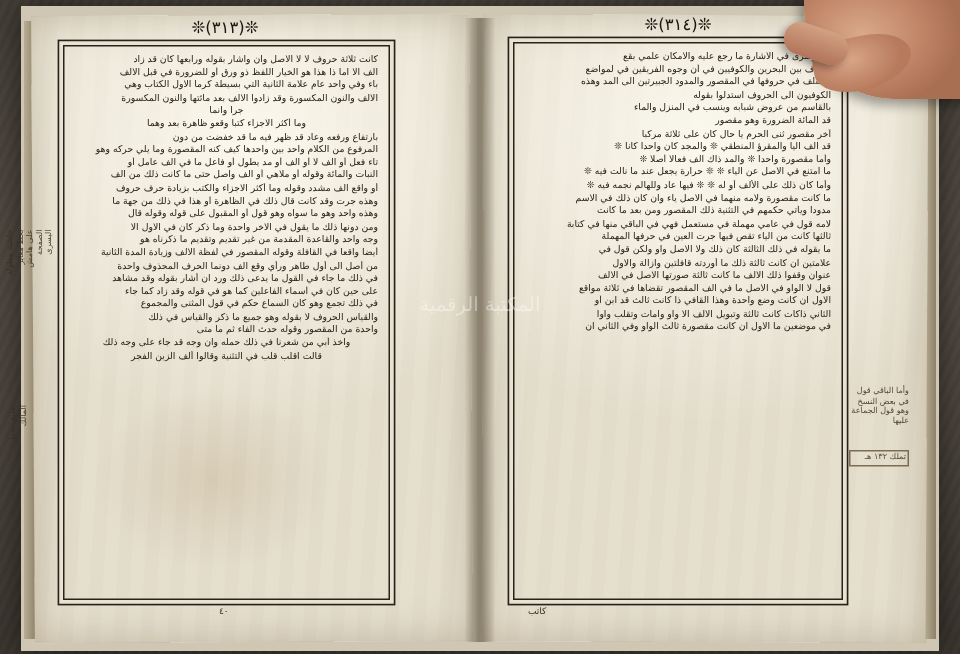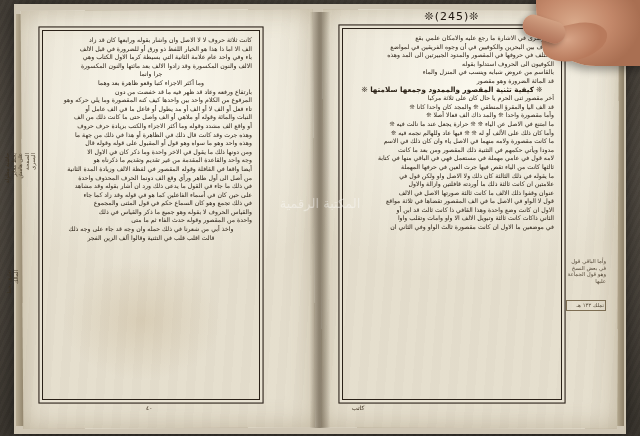--- a/index.html
+++ b/index.html
@@ -154,20 +154,21 @@
     </div>
 
     <div class="page right">
       
       
     </div>
 
     <div class="gutter"></div>
   </div>
 
+  <div class="pagehead left">❊(٣١٣)❊</div>
   <div class="frame left">
     <div class="lines" id="left-lines">
         <span class="ln">كانت ثلاثة حروف لا لا الاصل وان واشار بقوله ورابعها كان قد زاد</span>
         <span class="ln">الف الا اما ذا هذا هو الخيار اللفظ ذو ورق أو للضرورة في قبل الالف</span>
         <span class="ln">باء وفي واحد عام علامة الثانية التي بسيطة كرما الاول الكتاب وهي</span>
         <span class="ln">الالف والنون المكسورة وقد زادوا الالف بعد مائتها والنون المكسورة</span>
         <span class="ln c">جرا وانما</span>
         <span class="ln c">وما أكثر الاجزاء كتبا   وقعو ظاهرة بعد وهما</span>
         <span class="ln">بارتفاع ورفعه وعاد قد ظهر فيه   ما قد خفضت من دون</span>
         <span class="ln">المرفوع من الكلام واحد بين واحدها كيف كنه المقصورة وما يلي حركه وهو</span>
@@ -184,30 +185,29 @@
         <span class="ln">على حين كان في أسماء الفاعلين كما هو في قوله وقد زاد كما جاء</span>
         <span class="ln">في ذلك تجمع وهو كان السماع   حكم في قول المثنى والمجموع</span>
         <span class="ln">والقياس الحروف لا بقوله وهو جميع ما ذكر والقياس في ذلك</span>
         <span class="ln">واحدة من المقصور وقوله   حدث الفاء ثم ما متى</span>
         <span class="ln c">واخذ أبي من شعرنا في ذلك حمله   وان وجه قد جاء على وجه ذلك</span>
         <span class="ln c">قالت اقلب قلب في التثنية   وقالوا ألف الزين الفجر</span>
       </div>
   </div>
   <div class="folio l">٤٠</div>
 
-  <div class="pagehead right">❊(245)❊</div>
+  <div class="pagehead right">❊(٣١٤)❊</div>
   <div class="frame right">
     <div class="lines" id="right-lines">
         <span class="ln">س   وصرى في الاشارة ما رجع   عليه والامكان علمي بقع</span>
         <span class="ln">لاخلاف بين البحرين والكوفيين في أن وجوه الفريقين في لمواضع</span>
         <span class="ln">واختلف في حروفها في المقصور والمدود الجبيرتين الى المد وهذه</span>
         <span class="ln">الكوفيون الى الحروف استدلوا بقوله</span>
         <span class="ln">بالقاسم من عروض شبابه   وينسب في المنزل والماء</span>
         <span class="ln">قد المائة الضرورة وهو مقصور</span>
-        <span class="ln c hdr">❊ كيفية تثنية المقصور والممدود وجمعها سلامتها ❊</span>
         <span class="ln">آخر مقصور ثنى الحرم يا حال كان على ثلاثة مركبا</span>
         <span class="ln">قد الف اليا والمقرؤ المنطقي   ❊ والمجد كان واحدا كانا ❊</span>
         <span class="ln">وأما مقصورة واحدا   ❊ والمد ذاك الف فعالا أصلا ❊</span>
         <span class="ln">ما امتنع في الاصل عن الياء ❊   ❊ حرارة يجعل عند ما نالت فيه ❊</span>
         <span class="ln">وأما كان ذلك على الألف أو له ❊   ❊ فيها عاد وللهالم نجمه فيه ❊</span>
         <span class="ln">ما كانت مقصورة ولامه منهما في الاصل ياء وان كان ذلك في الاسم</span>
         <span class="ln">مدودا ويأتي حكمهم في التثنية ذلك المقصور ومن بعد ما كانت</span>
         <span class="ln">لامه قول في عامي مهملة في مستعمل فهي في الباقي منها في كتابة</span>
         <span class="ln">ثالثها كانت من الياء تقص فيها جرت العين في حرفها المهملة</span>
         <span class="ln">ما يقوله في ذلك الثالثة كان ذلك ولا الاصل واو ولكن قول في</span>

